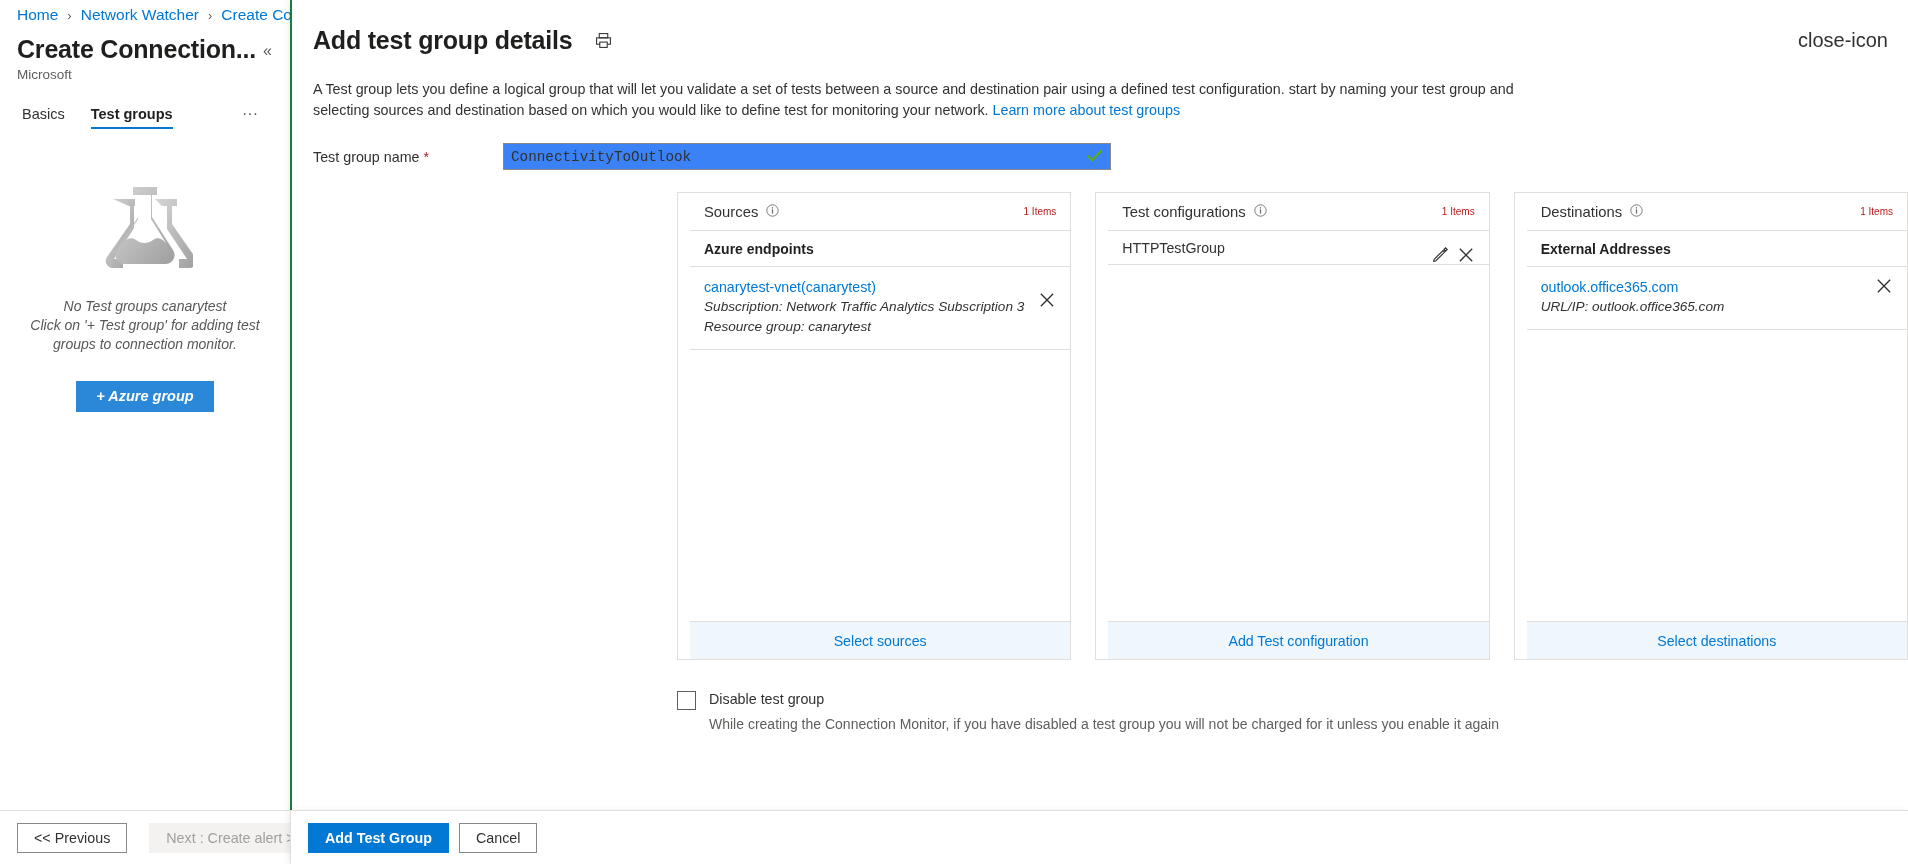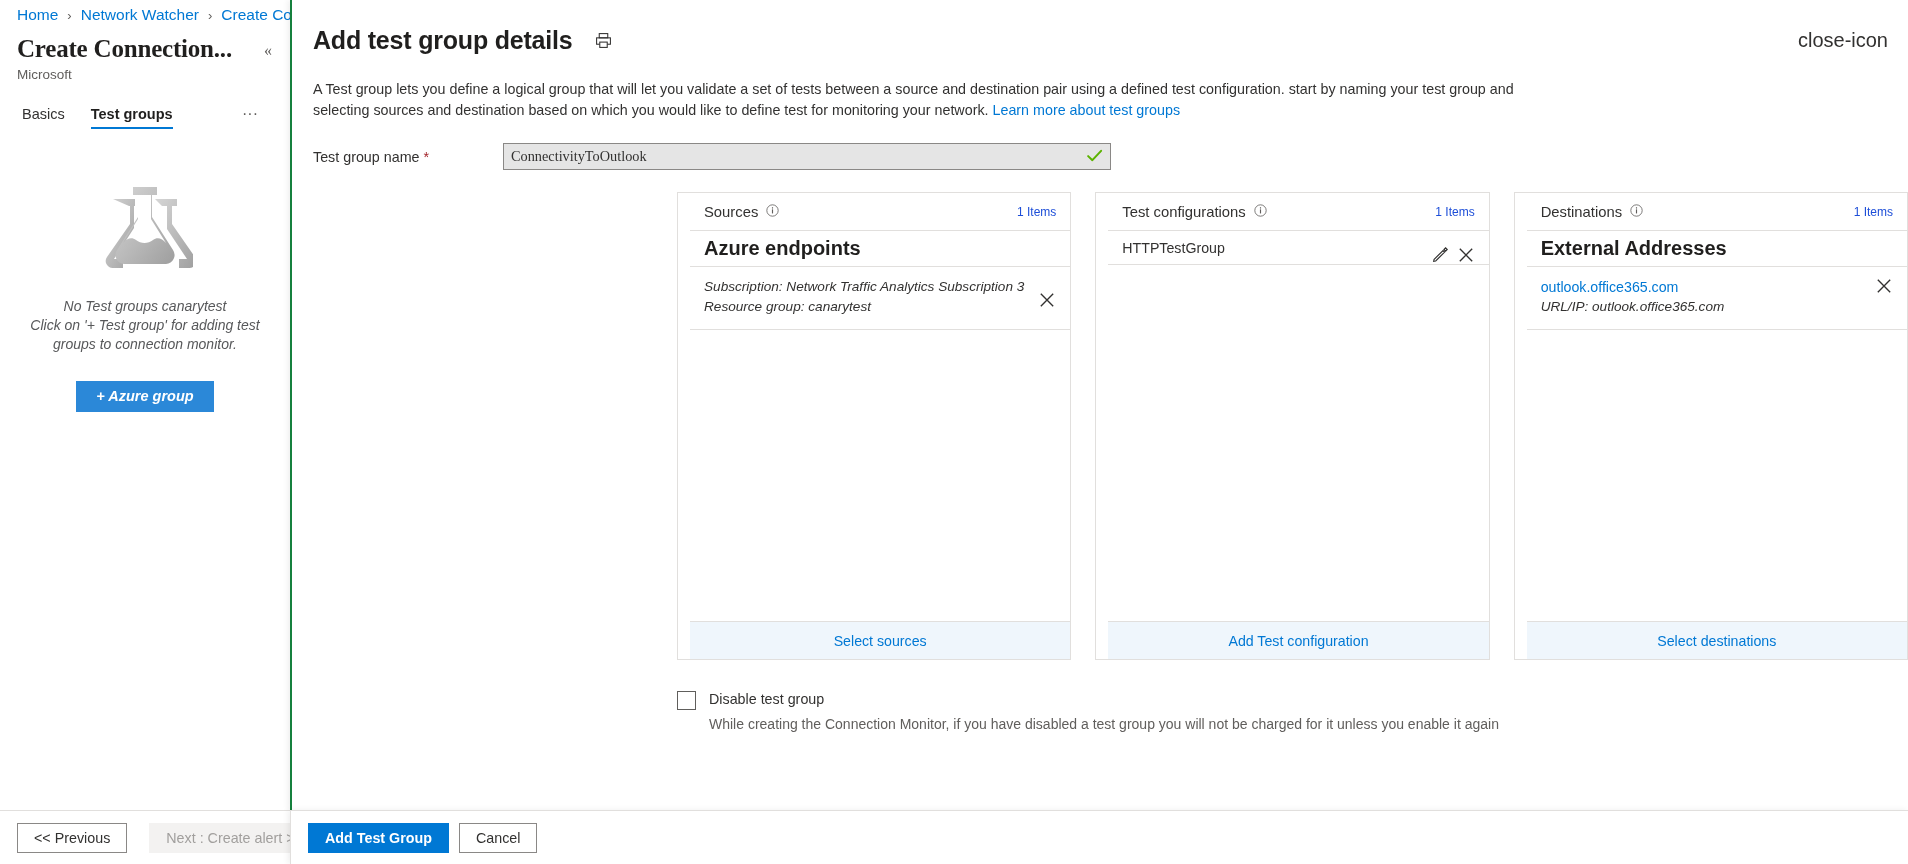--- a/index.html
+++ b/index.html
@@ -24,21 +24,20 @@
 
   
   .left-rail {
     position: absolute; left: 0; top: 30px;
     width: 290px; height: 804px;
     background: #fff;
   }
   .rail-title-row {
     display: flex; align-items: flex-start; justify-content: space-between;
     padding: 4px 12px 0 17px;
-    font-family: Liberation Serif, serif;
   }
   .rail-title {
     font-size: 25px; font-weight: 600; color: #201f1e;
     letter-spacing: -0.2px; line-height: 30px;
     white-space: nowrap;
   }
   .collapse-icon {
     font-size: 16px; color: #605e5c; cursor: pointer;
     margin-top: 8px; padding: 0 6px;
   }
@@ -105,24 +104,24 @@
 
   .form-row {
     display: flex; align-items: center;
     padding: 22px 0 0 21px;
   }
   .form-label { font-size: 14.3px; color: #323130; width: 190px; }
   .req-star { color: #a4262c; }
   .input-wrap { position: relative; width: 608px; }
   .text-input {
     width: 100%; height: 27px;
-    border: 1px solid #8a8886; background: #e5e5e5;
+    border: 1px solid #8a8886; background: #3b82f6;
     font-size: 14.3px; color: #323130;
     padding: 0 30px 0 7px;
-    font-family: Liberation Serif, serif;
+    font-family: Liberation Mono, monospace;
     outline: none;
   }
   .check-mark {
     position: absolute; right: 8px; top: 4px;
     width: 17px; height: 17px; pointer-events: none;
   }
 
   
   .cards {
     display: flex; gap: 24px;
@@ -133,25 +132,25 @@
     border: 1px solid #e1dfdd; background: #fff;
     display: flex; flex-direction: column; padding-left: 12px;
   }
   .card-head {
     display: flex; align-items: center;
     height: 38px; padding: 0 14px;
     border-bottom: 1px solid #e1dfdd;
     font-size: 14.8px; color: #323130;
   }
   .card-head .info-icon { margin-left: 8px; }
-  .card-count { margin-left: auto; font-size: 12px; color: #1d4ed8; }
+  .card-count { margin-left: auto; font-size: 10px; color: #b91c1c; }
   .card-subhead {
     height: 36px; display: flex; align-items: center;
     padding: 0 14px; border-bottom: 1px solid #e1dfdd;
-    font-size: 20px; font-weight: 700; color: #201f1e;
+    font-size: 14px; font-weight: 700; color: #201f1e;
   }
   .card-body { flex: 1; overflow: hidden; }
   .entry {
     display: flex; align-items: flex-start;
     padding: 10px 14px 12px; border-bottom: 1px solid #e1dfdd;
   }
   .entry-main { flex: 1; min-width: 0; }
   .entry-link {
     color: #0078d4; font-size: 14.2px; cursor: pointer;
     display: block; line-height: 20px;
@@ -303,20 +302,21 @@
               <rect x="7.3" y="6.6" width="1.4" height="5" fill="#605e5c"></rect>
               <rect x="7.3" y="4" width="1.4" height="1.6" fill="#605e5c"></rect>
             </svg>
           </span>
           <span class="card-count">1 Items</span>
         </div>
         <div class="card-subhead">Azure endpoints</div>
         <div class="card-body">
           <div class="entry">
             <div class="entry-main">
+              <span class="entry-link">canarytest-vnet(canarytest)</span>
               <div class="entry-meta">Subscription: Network Traffic Analytics Subscription 3</div>
               <div class="entry-meta">Resource group: canarytest</div>
             </div>
             <div class="entry-actions">
               <span class="icon-btn">
                 <svg width="18" height="18" viewBox="0 0 16 16" aria-hidden="true">
                   <path d="M2.5 2.5 L13.5 13.5 M13.5 2.5 L2.5 13.5" stroke="#323130" stroke-width="1.2" fill="none"></path>
                 </svg>
               </span>
             </div>

